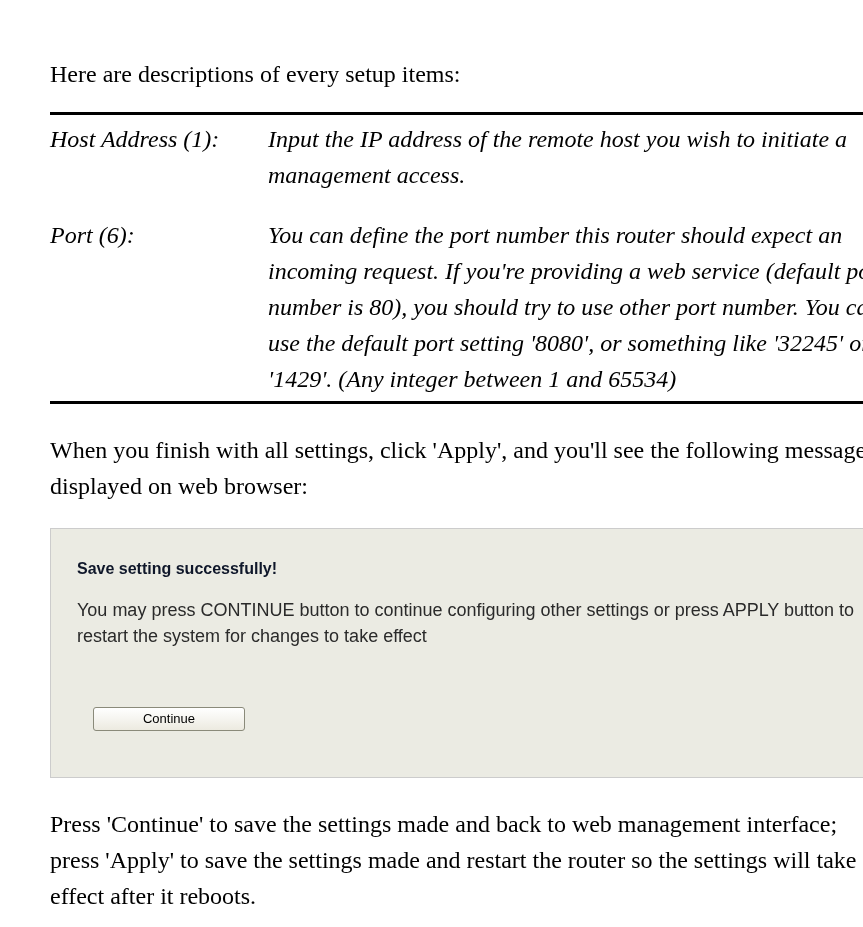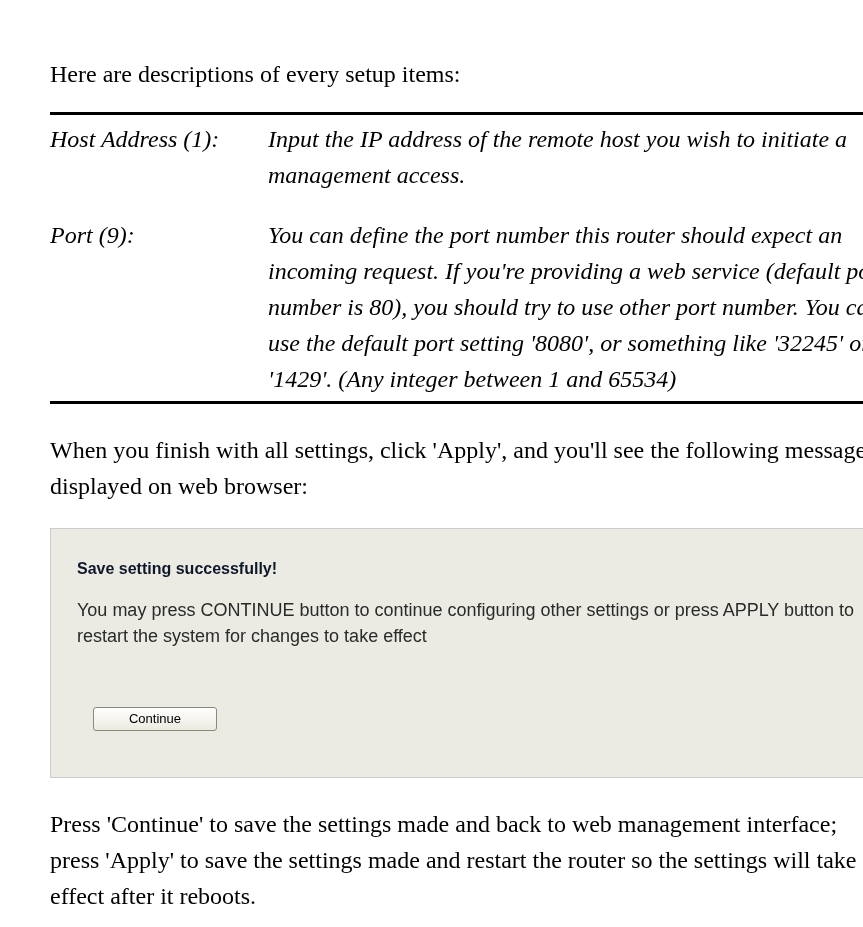--- a/index.html
+++ b/index.html
@@ -63,21 +63,21 @@
       font-size: 18px;
       color: #2a2a2a;
       line-height: 1.45;
       margin-bottom: 42px;
     }
     .dialog-buttons {
       display: flex;
       gap: 10px;
     }
     .btn {
-      width: 124px;
+      width: 152px;
       height: 24px;
       font-family: Tahoma, Arial, sans-serif;
       font-size: 13px;
       color: #000;
       background: linear-gradient(#ffffff, #eceae0);
       border: 1px solid #8a8a7a;
       border-radius: 3px;
       cursor: pointer;
       text-align: center;
       line-height: 20px;
@@ -91,21 +91,21 @@
 
 <p class="intro">Here are descriptions of every setup items:</p>
 
 <table class="definition-table">
   <tbody>
       <tr class="first">
     <td class="def-term">Host Address (1):</td>
     <td class="def-desc">Input the IP address of the remote host you wish to initiate a management access.</td>
   </tr>
   <tr>
-    <td class="def-term">Port (9):</td>
+    <td class="def-term">Port (6):</td>
     <td class="def-desc">You can define the port number this router should expect an incoming request. If you're providing a web service (default port number is 80), you should try to use other port number. You can use the default port setting '8080', or something like '32245' or '1429'. (Any integer between 1 and 65534)</td>
   </tr>
 </tbody>
   </table>
 
 <p class="after-table">When you finish with all settings, click 'Apply', and you'll see the following message displayed on web browser:</p>
 
 <div class="dialog-panel">
   <div class="dialog-title">Save setting successfully!</div>
   <div class="dialog-text">You may press CONTINUE button to continue configuring other settings or press APPLY button to restart the system for changes to take effect</div>

